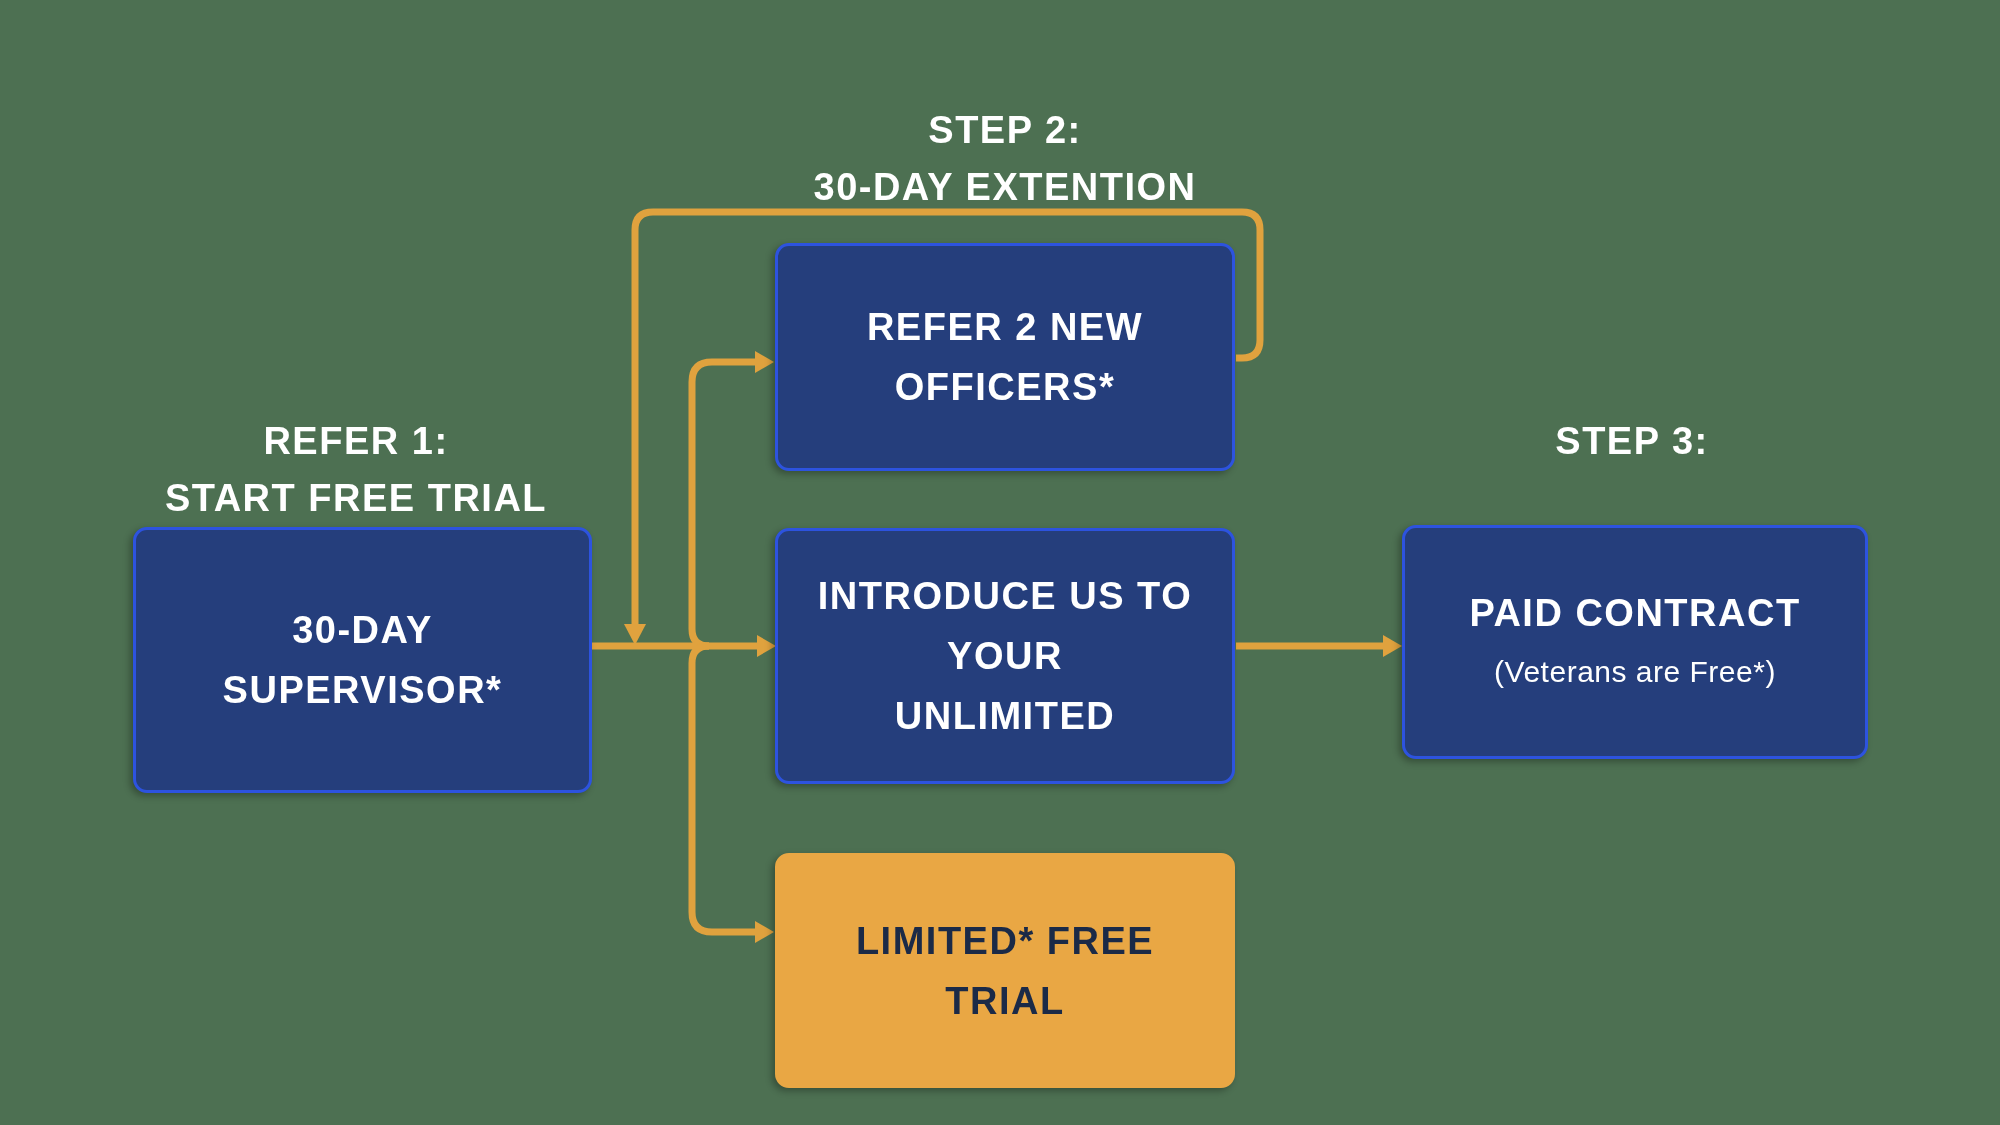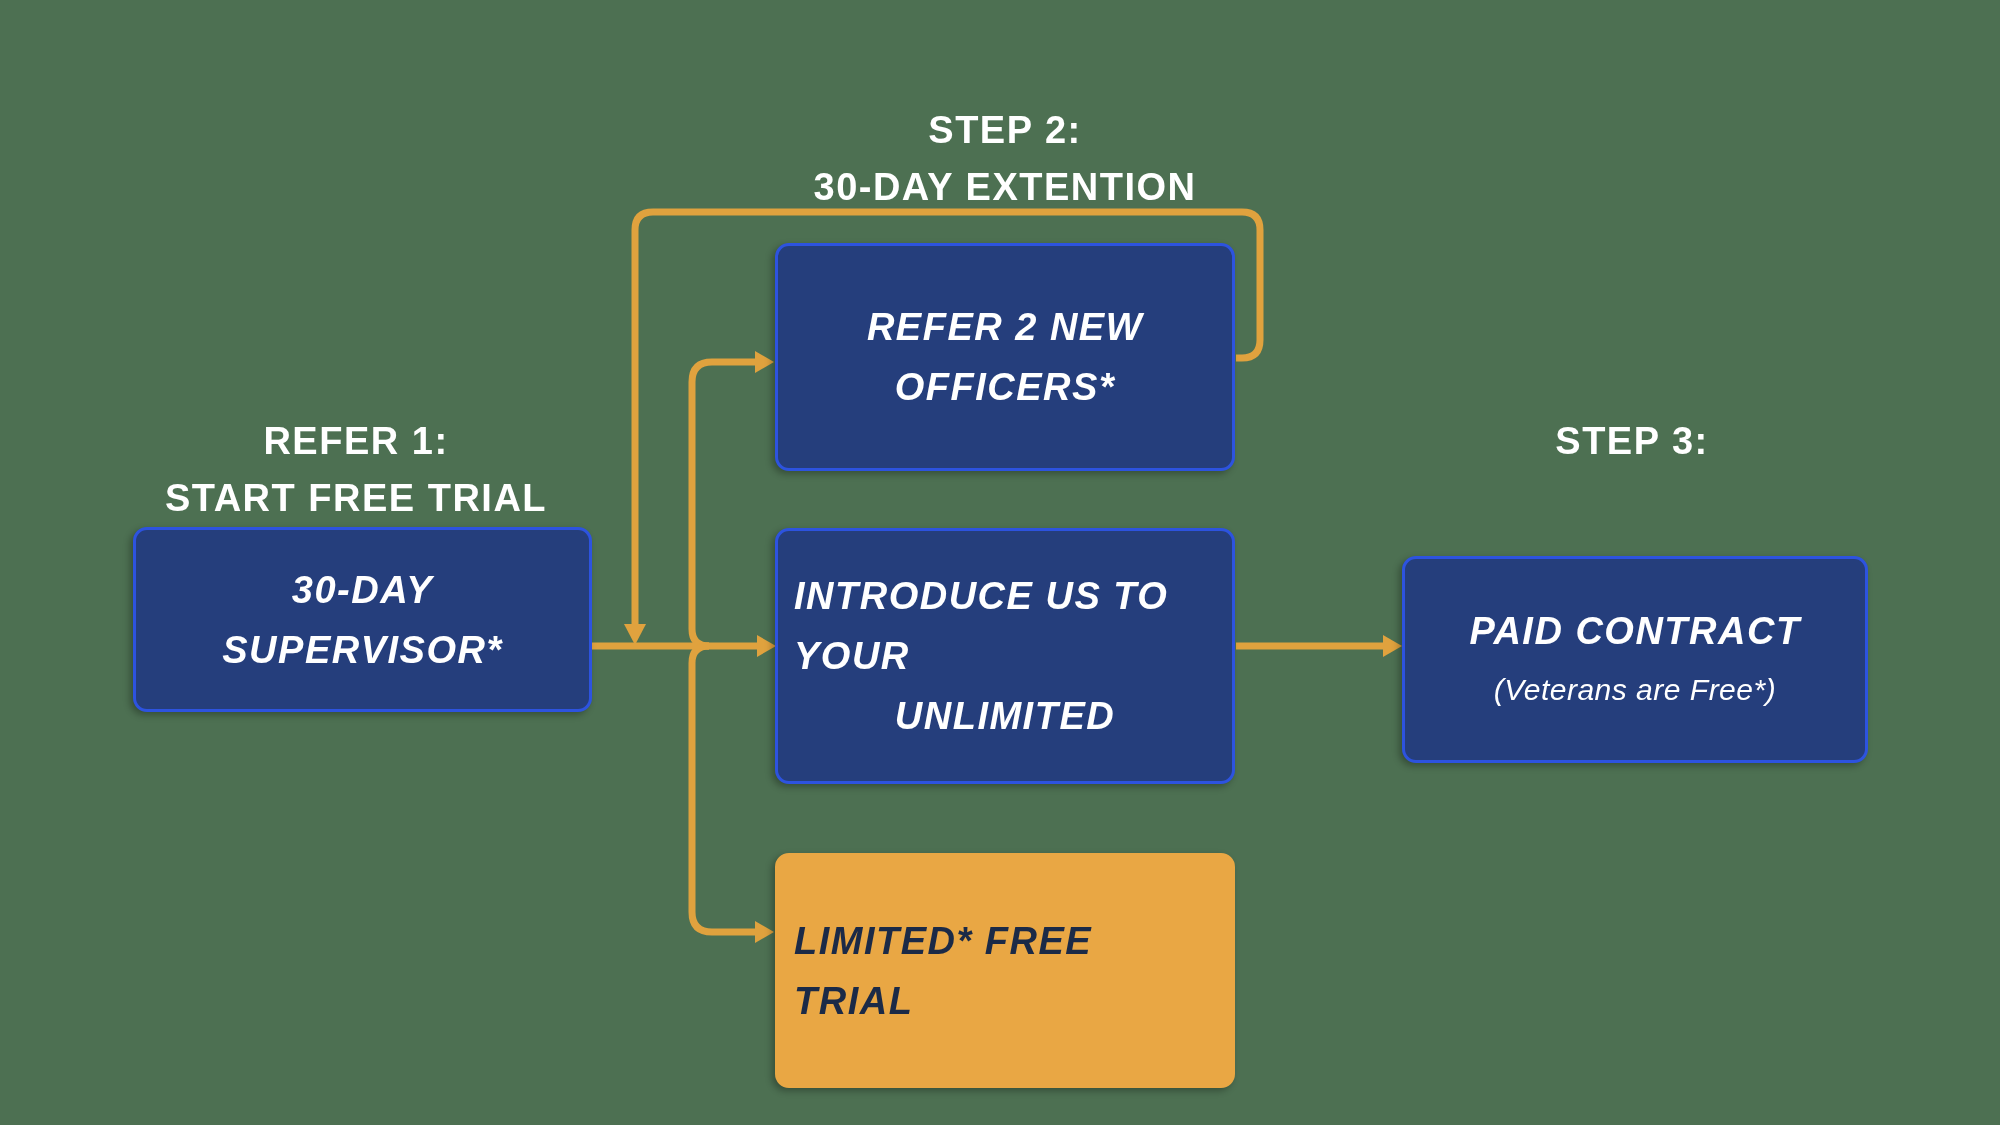--- a/index.html
+++ b/index.html
@@ -23,42 +23,41 @@
   svg.wires path{stroke:var(--arrow-orange);stroke-width:7;fill:none;}
   svg.wires polygon{fill:var(--arrow-orange);stroke:none;}
 
   .heading{
     position:absolute;width:500px;text-align:center;
     color:var(--text-white);font-weight:700;font-size:38px;
     letter-spacing:1.5px;line-height:57px;margin-top:40px;
   }
   .node{
     position:absolute;display:flex;flex-direction:column;
-    align-items:center;justify-content:center;text-align:left;
+    align-items:center;justify-content:center;text-align:center;
     background:var(--box-navy);
     border:3px solid var(--box-border-blue);
     border-radius:14px;
     color:var(--text-white);
     font-weight:700;font-size:38px;letter-spacing:1.5px;line-height:60px;
     box-shadow:-3px 3px 7px rgba(0,0,0,0.30);
-    padding:0 16px;
-    font-style:italic;
+    padding:0 28px;
   }
   .node.gold{
     background:var(--box-gold);
     border-color:var(--box-gold);
     color:var(--text-dark-navy);
   }
   .node .subtitle{
     font-weight:400;font-size:30px;letter-spacing:0.5px;line-height:58px;
   }
-  #box-trial    {left:133px; top:527px; width:459px; height:185px;}
+  #box-trial    {left:133px; top:527px; width:459px; height:266px;}
   #box-refer    {left:775px; top:243px; width:460px; height:228px;}
   #box-introduce{left:775px; top:528px; width:460px; height:256px;}
-  #box-contract {left:1402px;top:556px; width:466px; height:207px;}
+  #box-contract {left:1402px;top:525px; width:466px; height:234px;}
   #box-limited  {left:775px; top:853px; width:460px; height:235px;}
   #heading-step1{left:106px; top:373px;}
   #heading-step2{left:755px; top:62px;}
   #heading-step3{left:1382px;top:373px;}
 </style>
 </head>
 <body>
 
 <div id="canvas">
 

